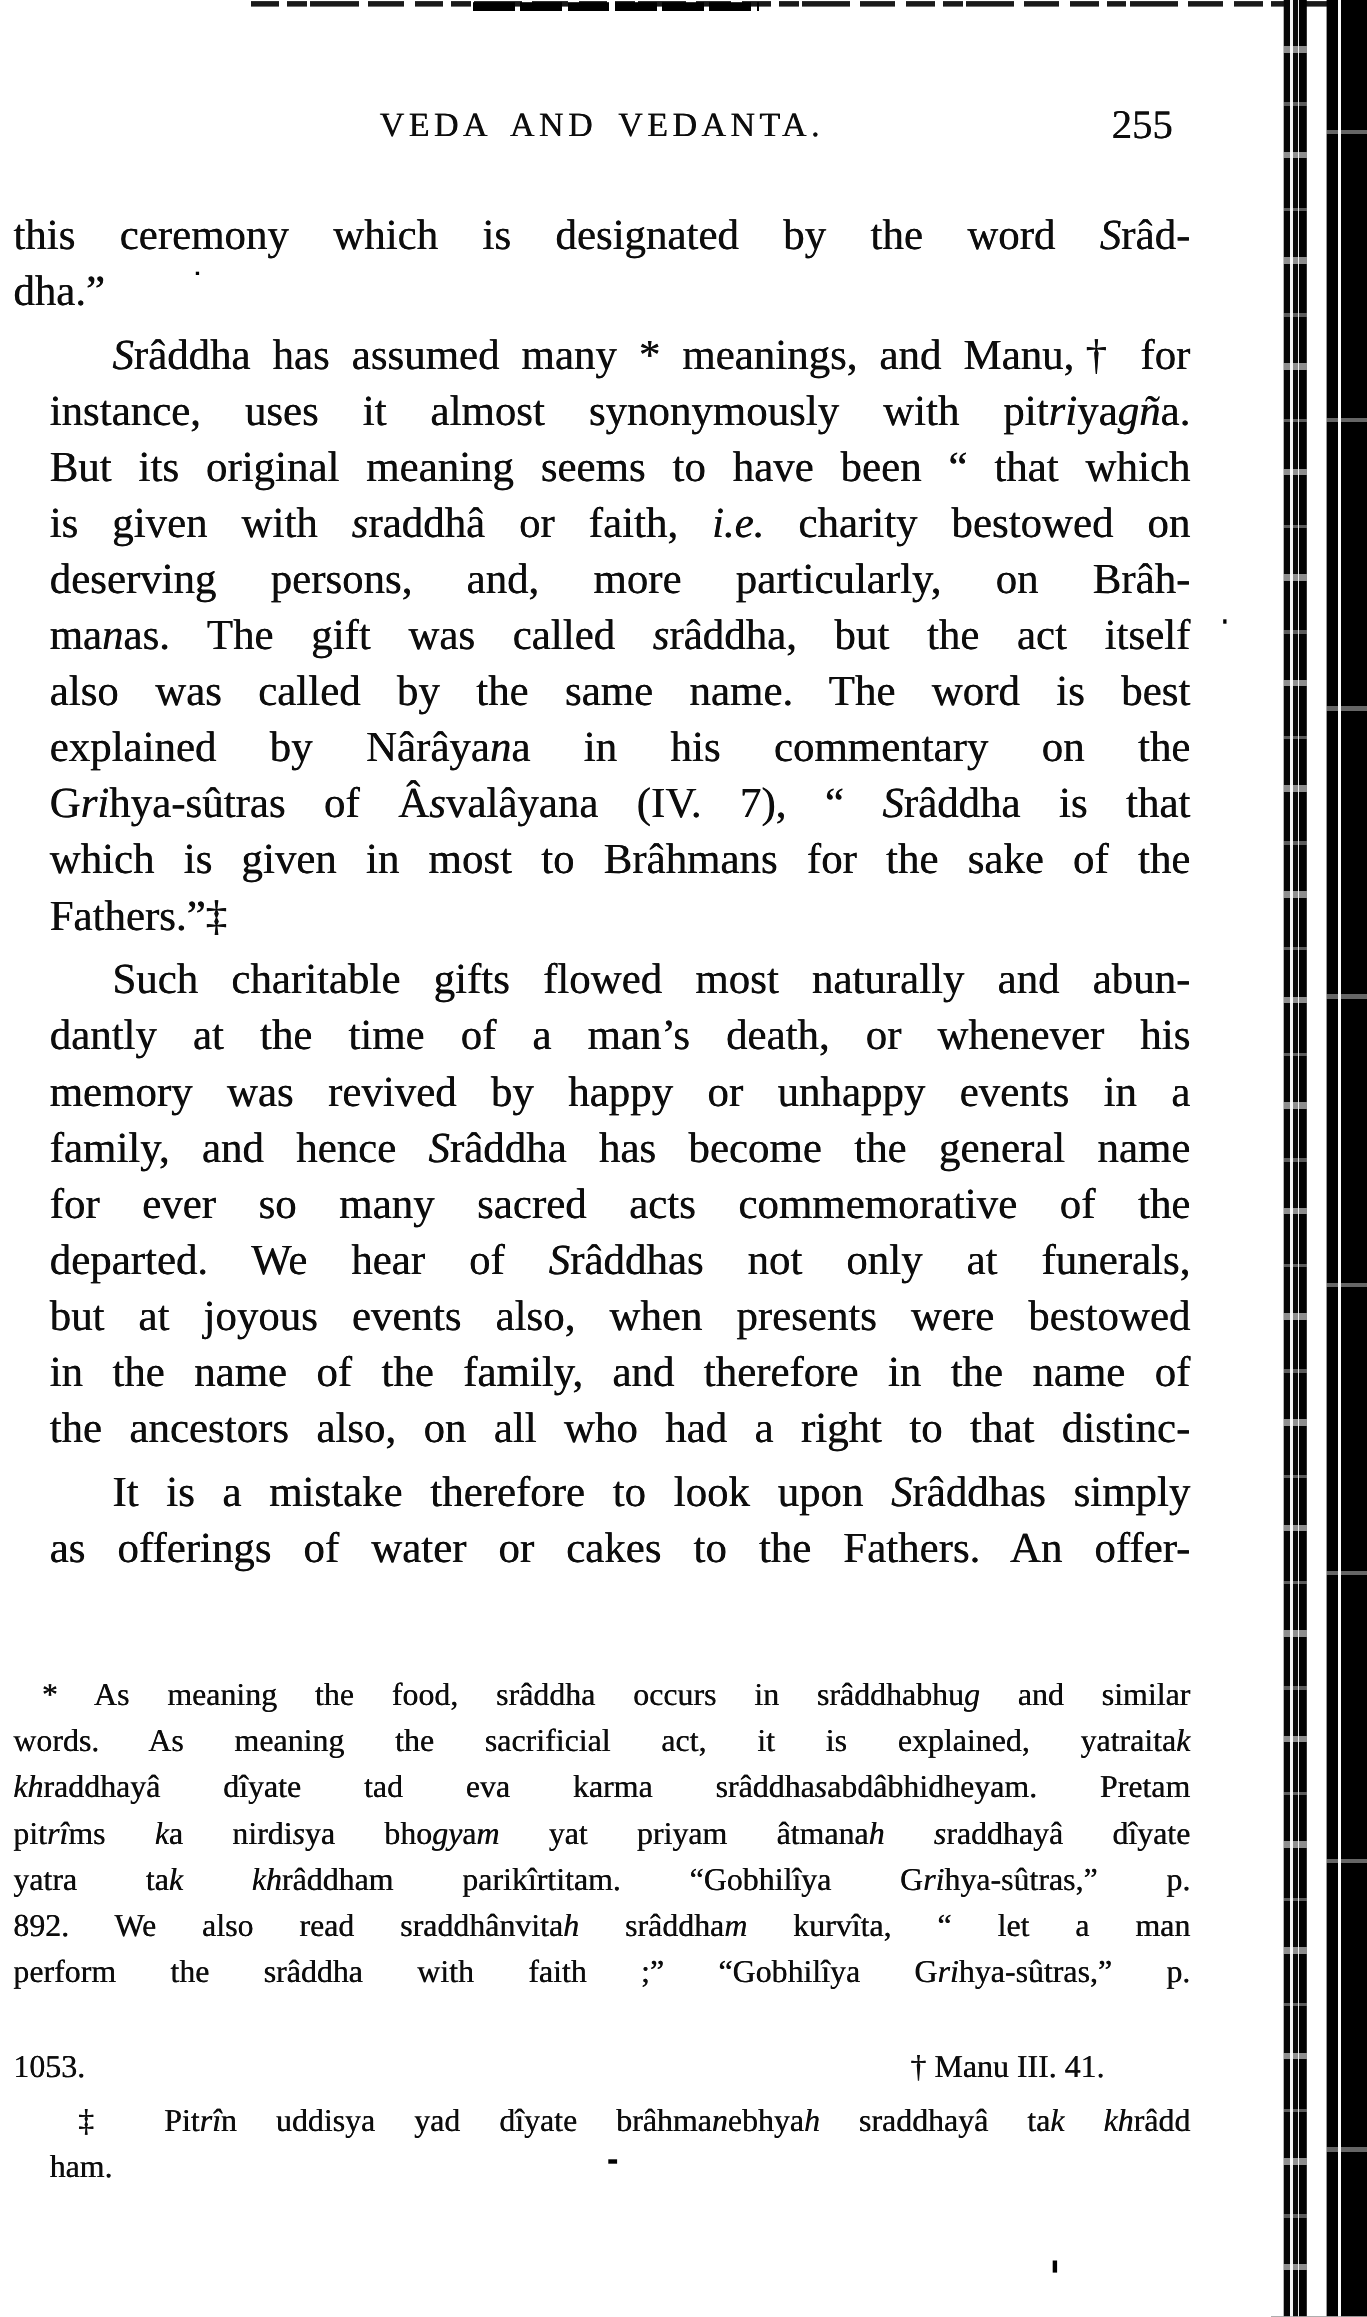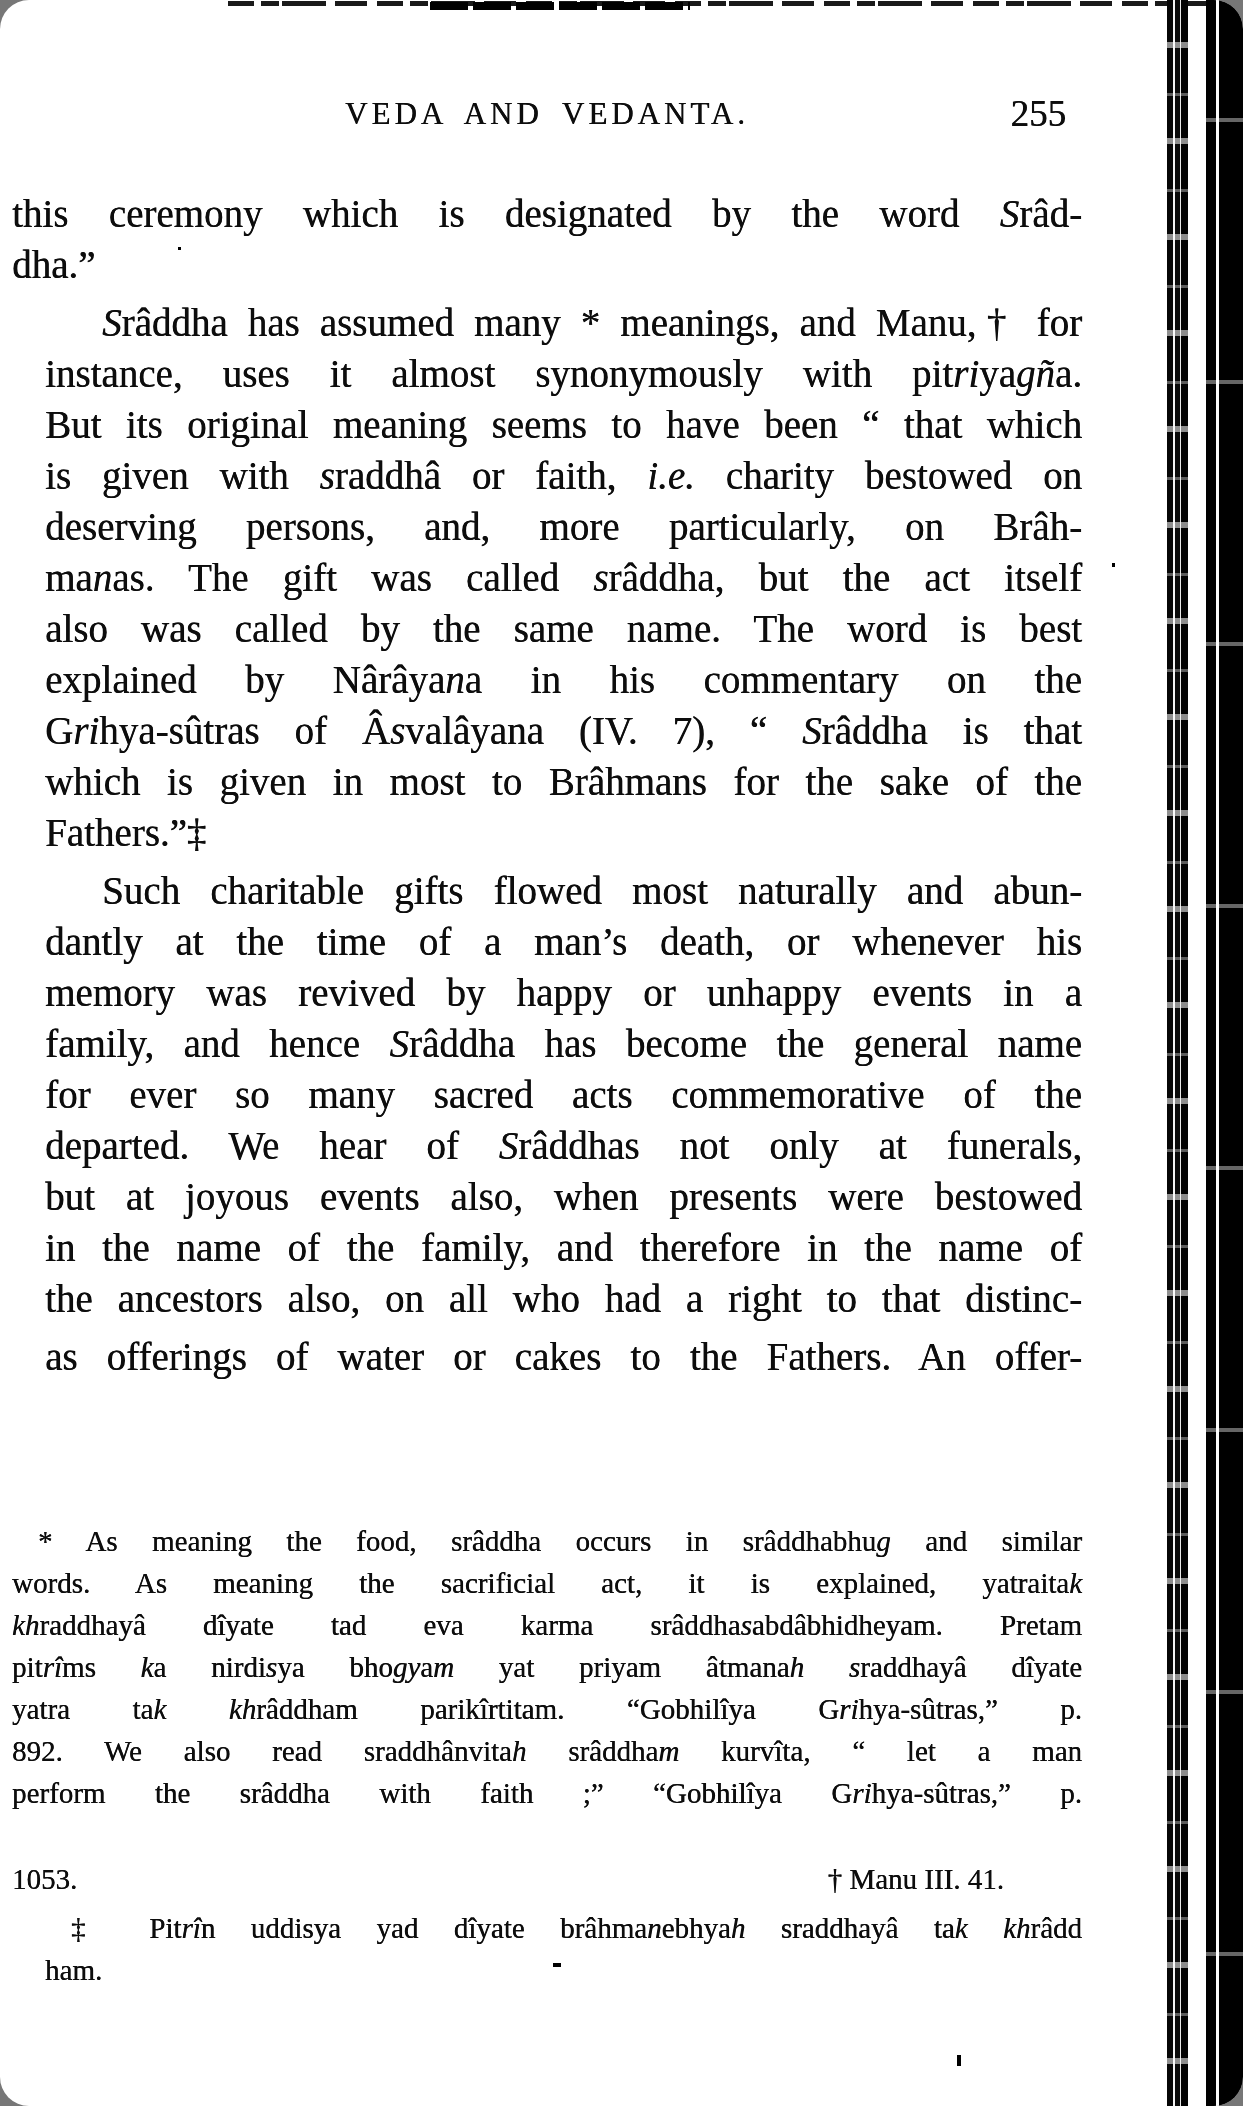--- a/index.html
+++ b/index.html
@@ -1,21 +1,20 @@
 <!DOCTYPE html>
 <html><head>
 <meta charset="utf-8">
 <style>
   html,body { margin:0; padding:0; background:#777; }
   .page {
     position:relative; width:1243px; height:2106px; margin:0 auto;
     background:#ffffff; overflow:hidden;
     font-family:"Liberation Serif","DejaVu Serif",serif;
     color:#0d0d0d;
-    border-radius:29px;
   }
   
   .top-edge {
     position:absolute; top:1px; left:228px; right:18px; height:5px;
     background:repeating-linear-gradient(90deg,
       #000 0 26px, transparent 26px 33px,
       #000 33px 51px, transparent 51px 54px,
       #000 54px 98px, transparent 98px 107px,
       #000 107px 139px, transparent 139px 149px);
     opacity:.9;
@@ -106,20 +105,21 @@
         <div class="line">dantly at the time of a man’s death, or whenever his</div>
         <div class="line">memory was revived by happy or unhappy events in a</div>
         <div class="line">family, and hence <span class="it">S</span>râddha has become the general name</div>
         <div class="line">for ever so many sacred acts commemorative of the</div>
         <div class="line">departed.  We hear of <span class="it">S</span>râddhas not only at funerals,</div>
         <div class="line">but at joyous events also, when presents were bestowed</div>
         <div class="line">in the name of the family, and therefore in the name of</div>
         <div class="line">the ancestors also, on all who had a right to that distinc-</div>
       </div>
       <div class="para">
+        <div class="line indent">It is a mistake therefore to look upon <span class="it">S</span>râddhas simply</div>
         <div class="line">as offerings of water or cakes to the Fathers.  An offer-</div>
       </div>
     </div>
 
   <div class="footnotes">
       <div class="para">
         <div class="line indent">* As meaning the food, srâddha occurs in srâddhabhu<span class="it">g</span> and similar</div>
         <div class="line">words.  As meaning the sacrificial act, it is explained, yatraita<span class="it">k</span></div>
         <div class="line"><span class="it">kh</span>raddhayâ dîyate tad eva karma srâddha<span class="it">s</span>abdâbhidheyam.  Pretam</div>
         <div class="line">pit<span class="it">rî</span>ms <span class="it">k</span>a nirdi<span class="it">s</span>ya bho<span class="it">gy</span>a<span class="it">m</span> yat priyam âtmana<span class="it">h</span> <span class="it">s</span>raddhayâ dîyate</div>

